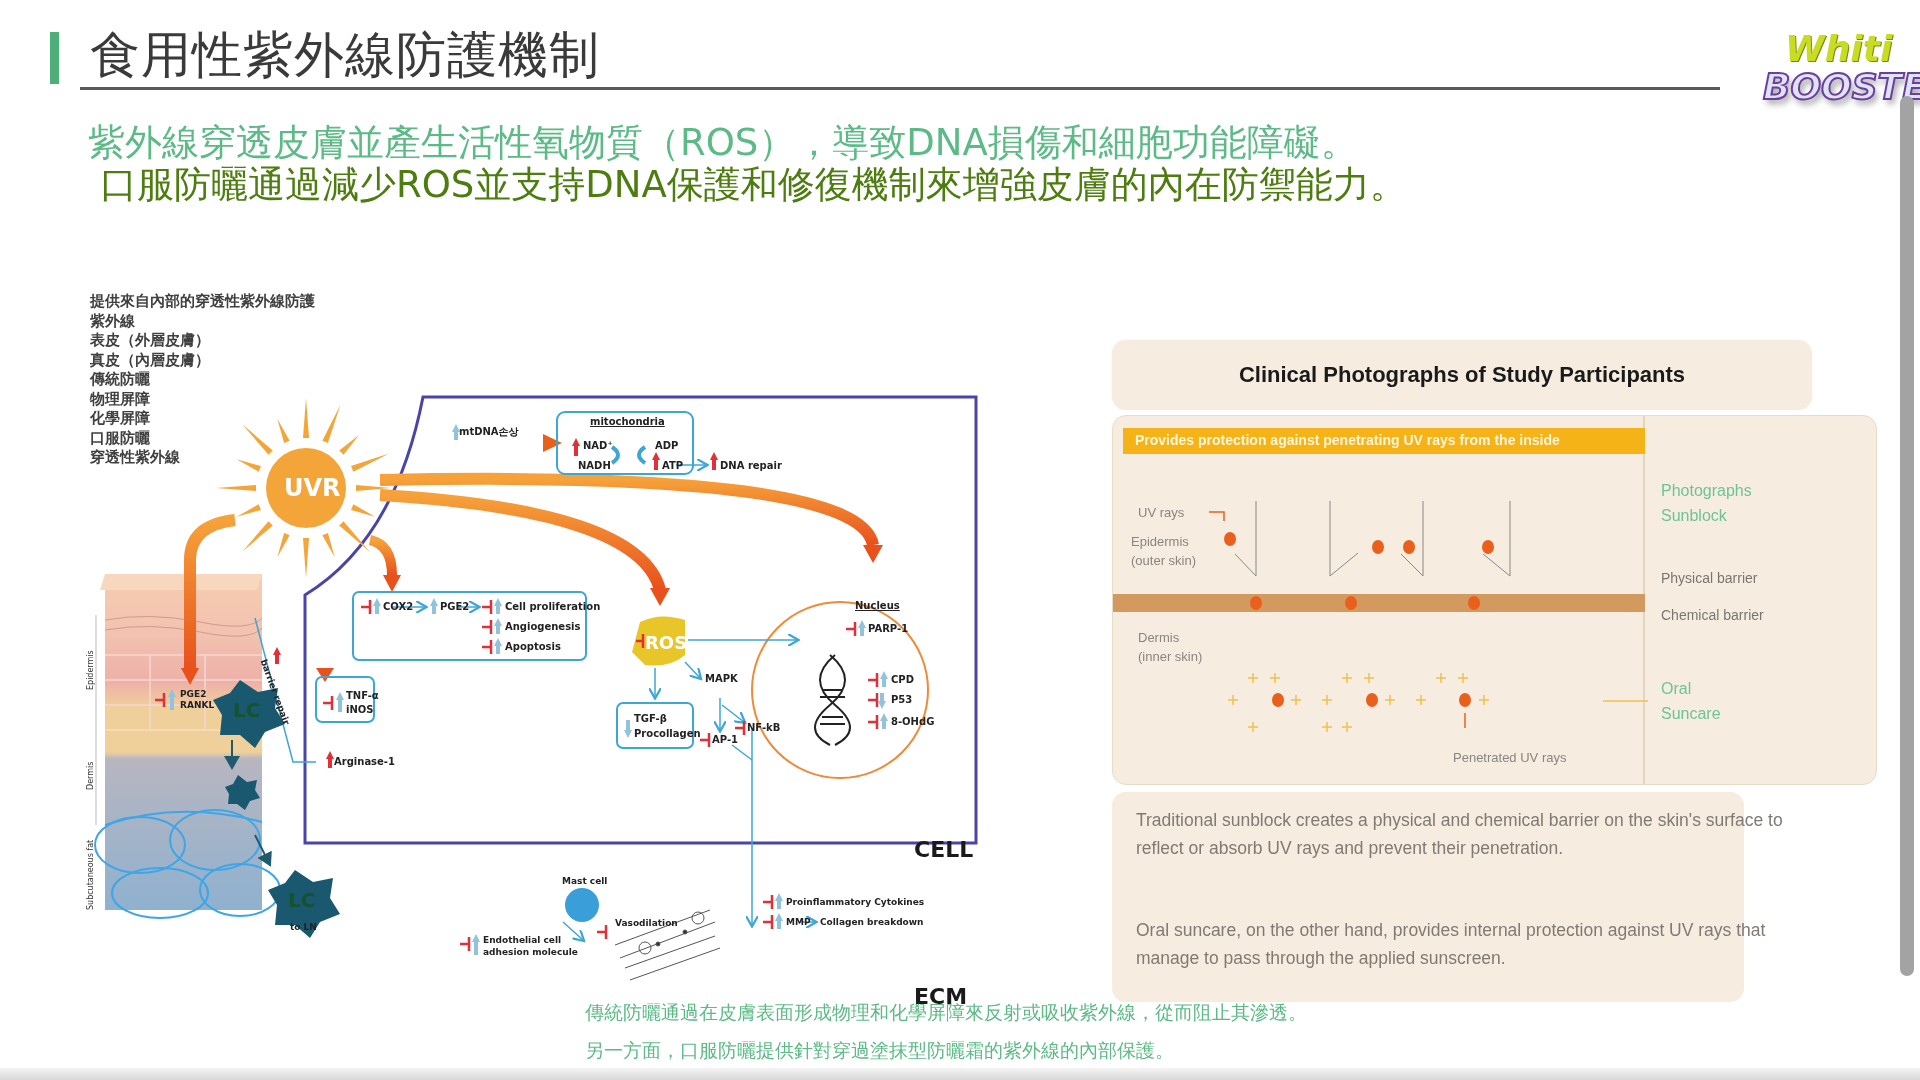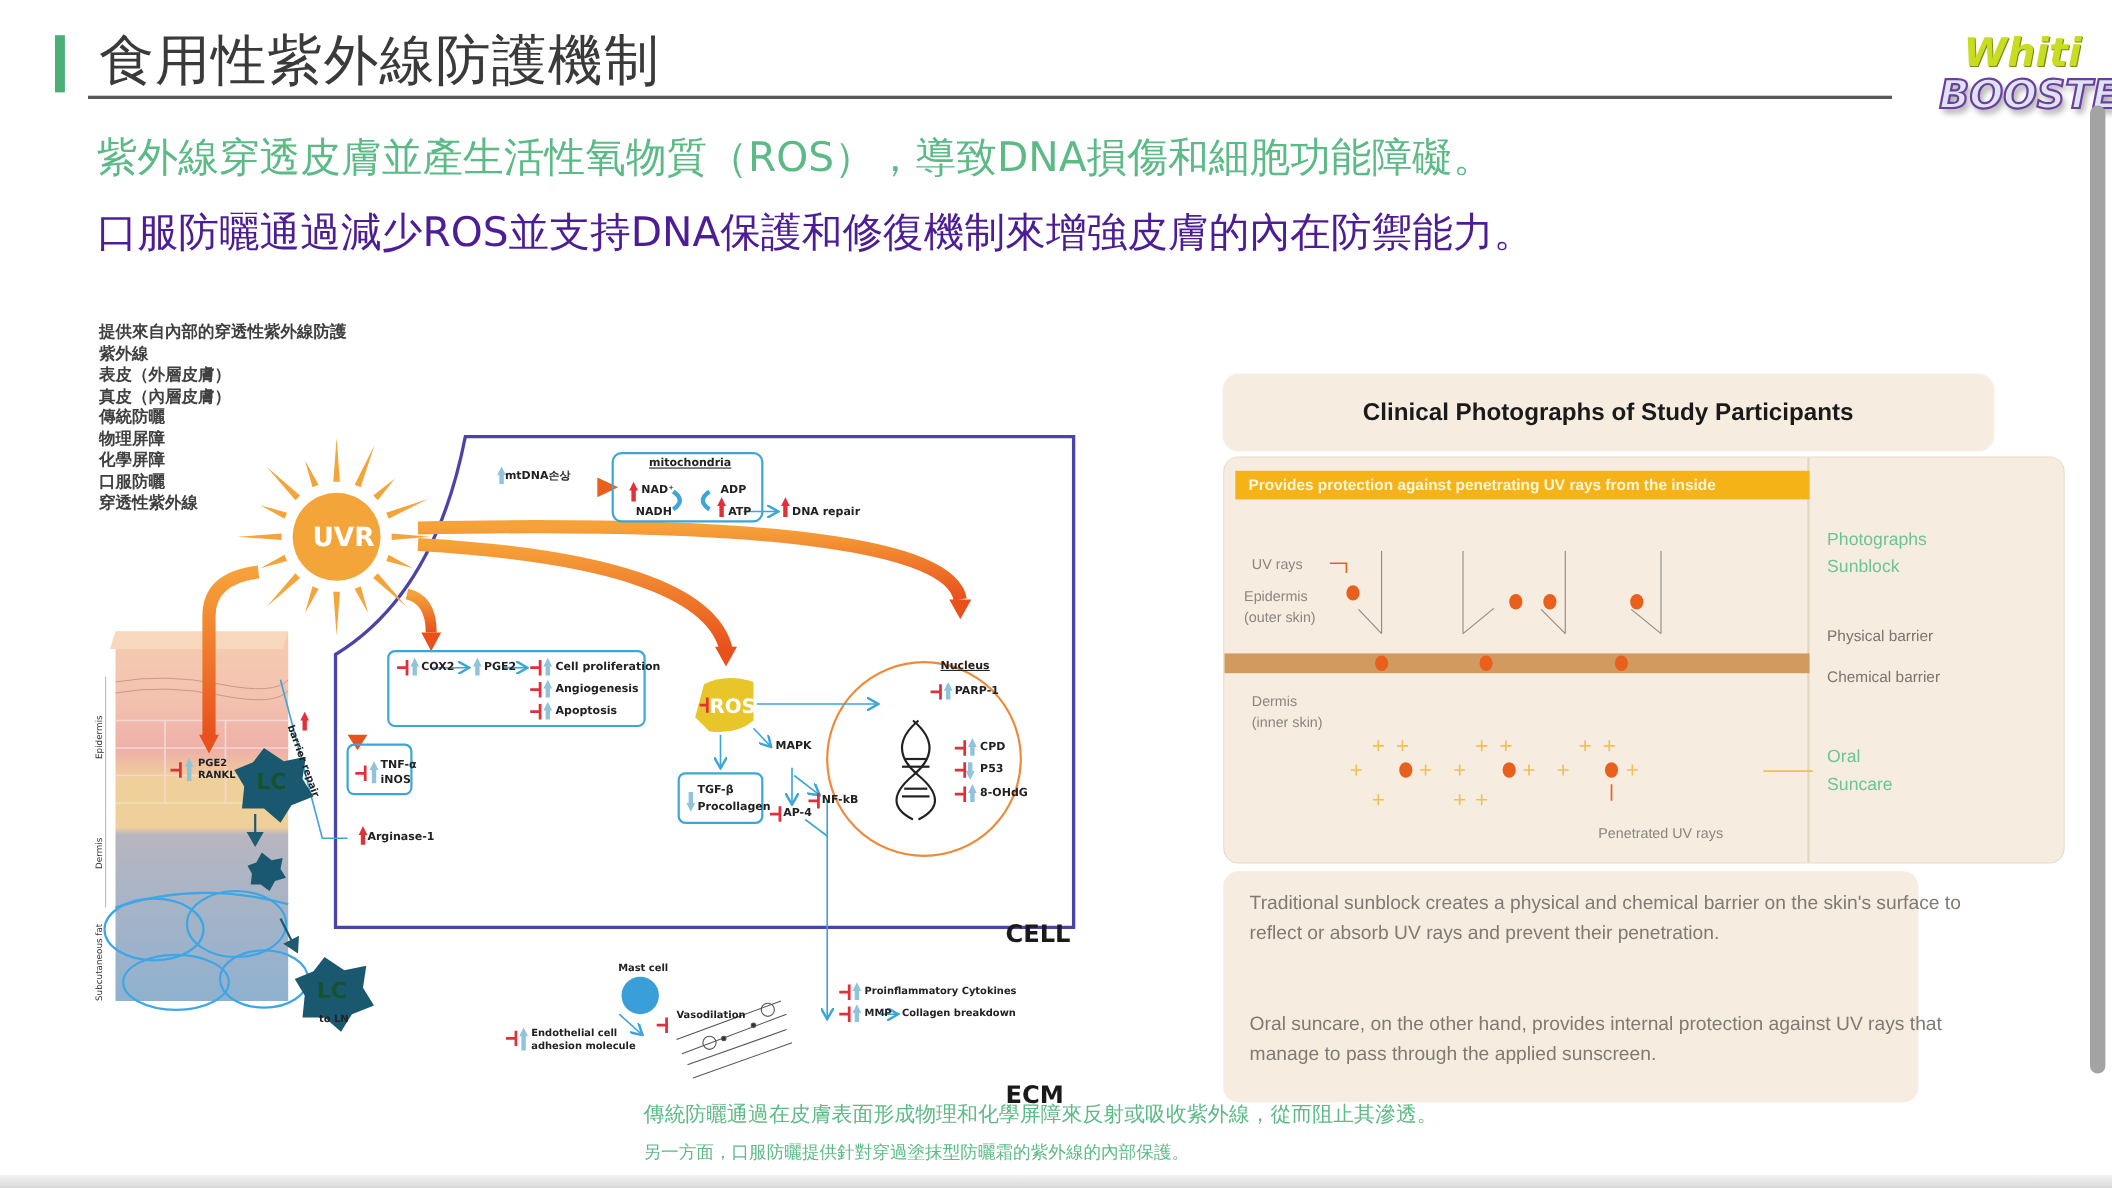--- a/index.html
+++ b/index.html
@@ -12,21 +12,21 @@
   .title-bar { left: 50px; top: 32px; width: 9px; height: 52px; background: #4caf78; }
   .page-title { left: 90px; top: 22px; font-size: 50px; color: #3a3a3a; letter-spacing: 1px; font-family: "DejaVu Sans", sans-serif; font-weight: 400; }
   .title-rule { left: 80px; top: 87px; width: 1640px; height: 3px; background: #5a5a5a; }
 
   .logo { left: 1755px; top: 28px; width: 140px; height: 90px; }
   .logo .l1 { position: absolute; left: 30px; top: 0; font-size: 36px; font-weight: bold; font-style: italic; color: #c8dc22; font-family: "DejaVu Sans", sans-serif; text-shadow: 1px 1px 0 #7a8a10; }
   .logo .l2 { position: absolute; left: 8px; top: 38px; font-size: 36px; font-weight: bold; font-style: italic; color: #dfe3f3; font-family: "DejaVu Sans", sans-serif; -webkit-text-stroke: 2px #6a3fa0; text-shadow: 3px 5px 6px rgba(0,0,0,0.35); }
 
   
   .intro-green { left: 88px; top: 118px; font-size: 37px; color: #5cba86; white-space: nowrap; }
-  .intro-dark { left: 88px; top: 160px; font-size: 37px; color: #4c1d95; white-space: nowrap; margin-top: 27px; }
+  .intro-dark { left: 100px; top: 160px; font-size: 37px; color: #4d7c0f; white-space: nowrap; }
 
   
   .legend-list { left: 90px; top: 292px; font-size: 15px; line-height: 19.5px; color: #404040; font-weight: bold; }
   .diagram { left: 0; top: 0; width: 1100px; height: 1080px; }
 
   .dlabel { position: absolute; font-size: 10px; font-weight: bold; color: #222; white-space: nowrap; font-family: "DejaVu Sans", sans-serif; }
   .dlabel.small { font-size: 9px; }
   .dlabel.big { font-size: 22px; font-weight: bold; color: #1a1a1a; margin-top: 32px; }
   .uvr-text { position: absolute; font-size: 24px; color: #fff; font-weight: bold; }
   .ros-text { position: absolute; font-size: 18px; color: #fff; font-weight: bold; }
@@ -43,21 +43,21 @@
   .barrier-band { position: absolute; left: 0; top: 178px; width: 532px; height: 18px; background: #d39a60; }
   .p-label { position: absolute; font-size: 13px; color: #8a8580; white-space: nowrap; font-family: "Liberation Sans", sans-serif; line-height: 19px; }
   .p-label-green { position: absolute; font-size: 16px; color: #6cc496; white-space: nowrap; line-height: 25px; font-family: "Liberation Sans", sans-serif; }
   .p-label-gray { position: absolute; font-size: 14px; color: #7a7570; white-space: nowrap; font-family: "Liberation Sans", sans-serif; }
 
   .panel-desc { left: 1112px; top: 792px; width: 632px; height: 210px; background: #f6ede0; border-radius: 14px; }
   .panel-desc p { position: absolute; left: 24px; width: 660px; font-size: 17.5px; line-height: 28px; color: #807a74; font-family: "Liberation Sans", sans-serif; }
 
   
   .foot1 { left: 585px; top: 1000px; font-size: 19px; color: #5cba86; white-space: nowrap; }
-  .foot2 { left: 585px; top: 1038px; font-size: 16px; color: #5cba86; white-space: nowrap; }
+  .foot2 { left: 585px; top: 1038px; font-size: 19px; color: #5cba86; white-space: nowrap; }
 
   .bottom-strip { left: 0; top: 1068px; width: 1920px; height: 12px; background: linear-gradient(#f4f4f4, #d8d8d8); }
   .scrollbar-track { left: 1900px; top: 96px; width: 14px; height: 880px; }
   .scrollbar-thumb { position: absolute; left: 0; top: 0; width: 14px; height: 100%; background: #a3a3a3; border-radius: 7px; }
 </style>
 </head>
 <body>
 
 <div class="abs title-bar"></div>
 <div class="abs page-title">食用性紫外線防護機制</div>
@@ -296,21 +296,21 @@
 
   <span class="ros-text" style="left:645px;top:632px">ROS</span>
   <span class="dlabel" style="left:855px;top:600px;text-decoration:underline">Nucleus</span>
   <span class="dlabel" style="left:868px;top:623px">PARP-1</span>
   <span class="dlabel" style="left:891px;top:674px">CPD</span>
   <span class="dlabel" style="left:891px;top:694px">P53</span>
   <span class="dlabel" style="left:891px;top:716px">8-OHdG</span>
 
   <span class="dlabel" style="left:705px;top:673px">MAPK</span>
   <span class="dlabel" style="left:747px;top:722px">NF-kB</span>
-  <span class="dlabel" style="left:712px;top:734px">AP-4</span>
+  <span class="dlabel" style="left:712px;top:734px">AP-1</span>
   <span class="dlabel" style="left:634px;top:713px">TGF-β</span>
   <span class="dlabel" style="left:634px;top:728px">Procollagen</span>
 
   <span class="dlabel" style="left:346px;top:690px">TNF-α</span>
   <span class="dlabel" style="left:346px;top:704px">iNOS</span>
   <span class="dlabel" style="left:334px;top:756px">Arginase-1</span>
 
   <span class="dlabel small" style="left:180px;top:689px">PGE2</span>
   <span class="dlabel small" style="left:180px;top:700px">RANKL</span>
   <span class="dlabel small" style="left:268px;top:658px;transform:rotate(70deg);transform-origin:left top">barrier repair</span>

